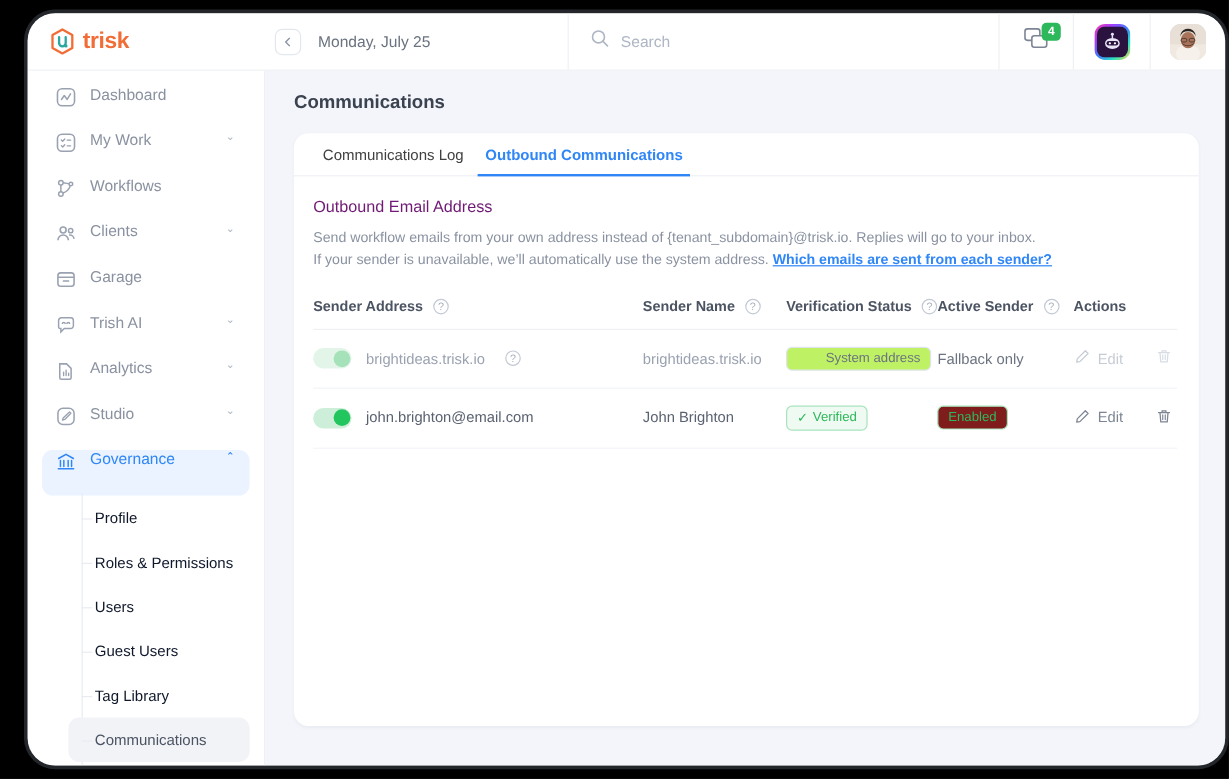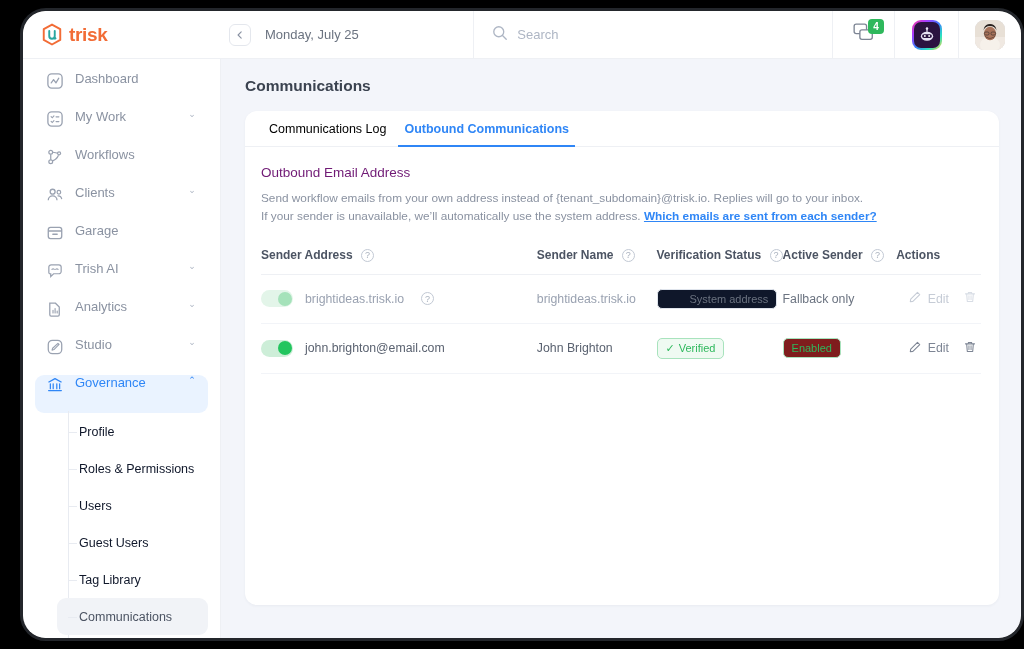--- a/index.html
+++ b/index.html
@@ -219,21 +219,21 @@
   }
   .tabs {
     height: 36px;
     display: flex; align-items: flex-end;
     gap: 6px;
     padding: 0 18px;
     border-bottom: 1px solid #eef0f4;
   }
   .tab {
     font-size: 12.5px;
-    color: #000000;
+    color: #404040;
     padding: 0 6px 9px 6px;
     cursor: pointer;
     border-bottom: 2px solid transparent;
     margin-bottom: -1px;
   }
   .tab.active {
     color: #2f86f6;
     font-weight: bold;
     border-bottom-color: #2f86f6;
   }
@@ -325,40 +325,40 @@
 
   .chip {
     display: inline-flex; align-items: center;
     gap: 4px;
     font-size: 11px;
     border-radius: 5px;
     padding: 3px 8px;
     white-space: nowrap;
   }
   .chip.system {
-    background: #0f172a;
+    background: #bef264;
     border: 1px solid #dfe4ec;
     color: #6b7380;
     padding-left: 32px;
   }
   .chip.verified {
     background: #effaf2;
     border: 1px solid #a8e3bd;
     color: #2eb85c;
   }
   .chip.enabled {
     background: #7f1d1d;
     border: 1px solid #a8e3bd;
     color: #2eb85c;
   }
   .active-text { color: #6b7380; }
 
   .actions-cell {
     display: flex; align-items: center; justify-content: flex-end;
-    gap: 14px;
+    gap: 27px;
     padding-right: 4px;
   }
   .edit-btn {
     display: inline-flex; align-items: center; gap: 6px;
     font-size: 12.3px;
     color: #7d8594;
     cursor: pointer;
   }
   .edit-btn.disabled { color: #c6ccd6; cursor: default; }
   .trash-btn { color: #7d8594; cursor: pointer; display: inline-flex; }

